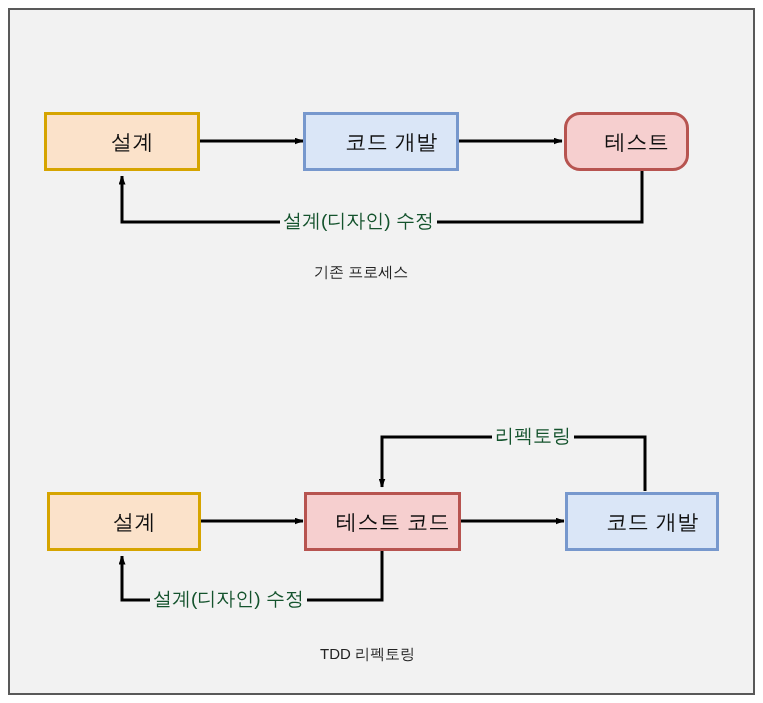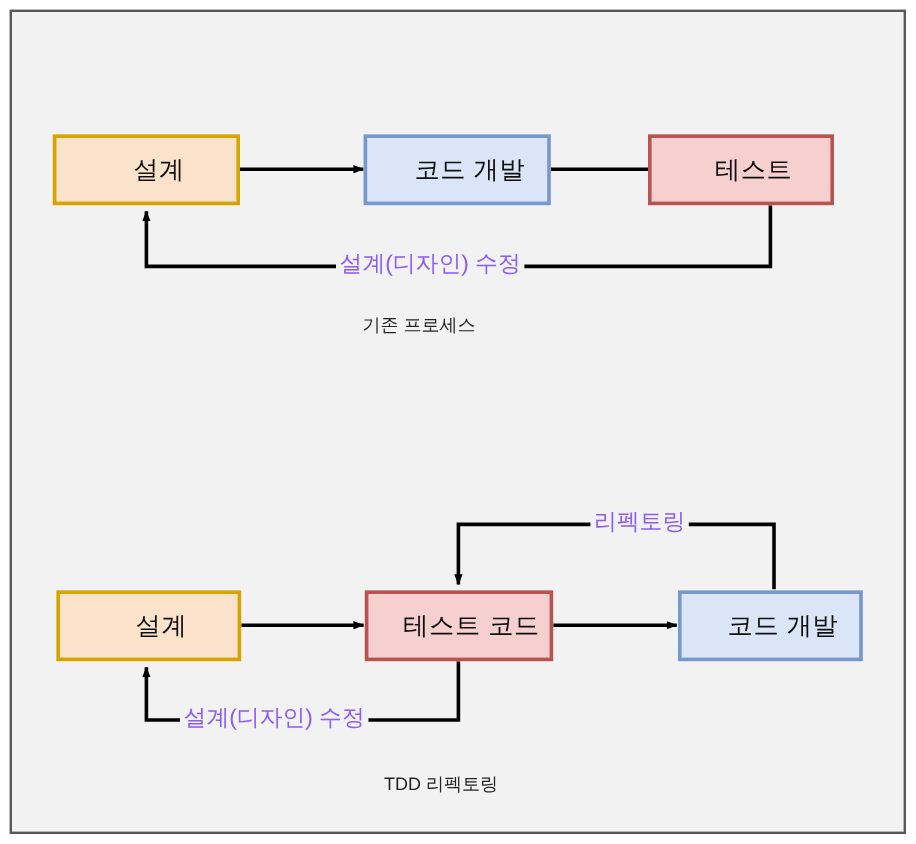--- a/index.html
+++ b/index.html
@@ -63,21 +63,21 @@
     border-color: #7798cd;
     justify-content: center;
   }
   .node-test {
     background: #f6cfcf;
     border-color: #b75450;
   }
   .edge-label {
     position: absolute;
     font-size: 19px;
-    color: #8b5cf6;
+    color: #14532d;
     background: #f2f2f2;
     padding: 0 3px;
     white-space: nowrap;
     line-height: 1.1;
   }
   .caption {
     position: absolute;
     font-size: 15px;
     color: #232323;
     white-space: nowrap;
@@ -120,27 +120,27 @@
       <path d="M 382 551 L 382 600 L 122 600 L 122 556" fill="none" stroke="#000000" stroke-width="3" marker-end="url(#arrowhead)"></path>
     </g>
   </svg>
 
   <div class="node node-design" style="left:44px; top:112px; width:156px; height:59px;">
     <span>설계</span>
   </div>
   <div class="node node-code" style="left:303px; top:112px; width:156px; height:59px;">
     <span>코드 개발</span>
   </div>
-  <div class="node node-test" style="left:540px; top:112px; width:155px; height:59px;">
+  <div class="node node-test" style="left:564px; top:112px; width:125px; height:59px;border-radius:16px;">
     <span>테스트</span>
   </div>
 
   <div class="edge-label" style="left:280px; top:211px;">설계(디자인) 수정</div>
 
-  <div class="caption" style="left:302px; top:264px;">기존 프로세스</div>
+  <div class="caption" style="left:314px; top:264px;">기존 프로세스</div>
 
   <div class="node node-design" style="left:47px; top:492px; width:154px; height:59px;">
     <span>설계</span>
   </div>
   <div class="node node-test" style="left:304px; top:492px; width:157px; height:59px;">
     <span>테스트 코드</span>
   </div>
   <div class="node node-code" style="left:565px; top:492px; width:154px; height:59px;">
     <span>코드 개발</span>
   </div>

